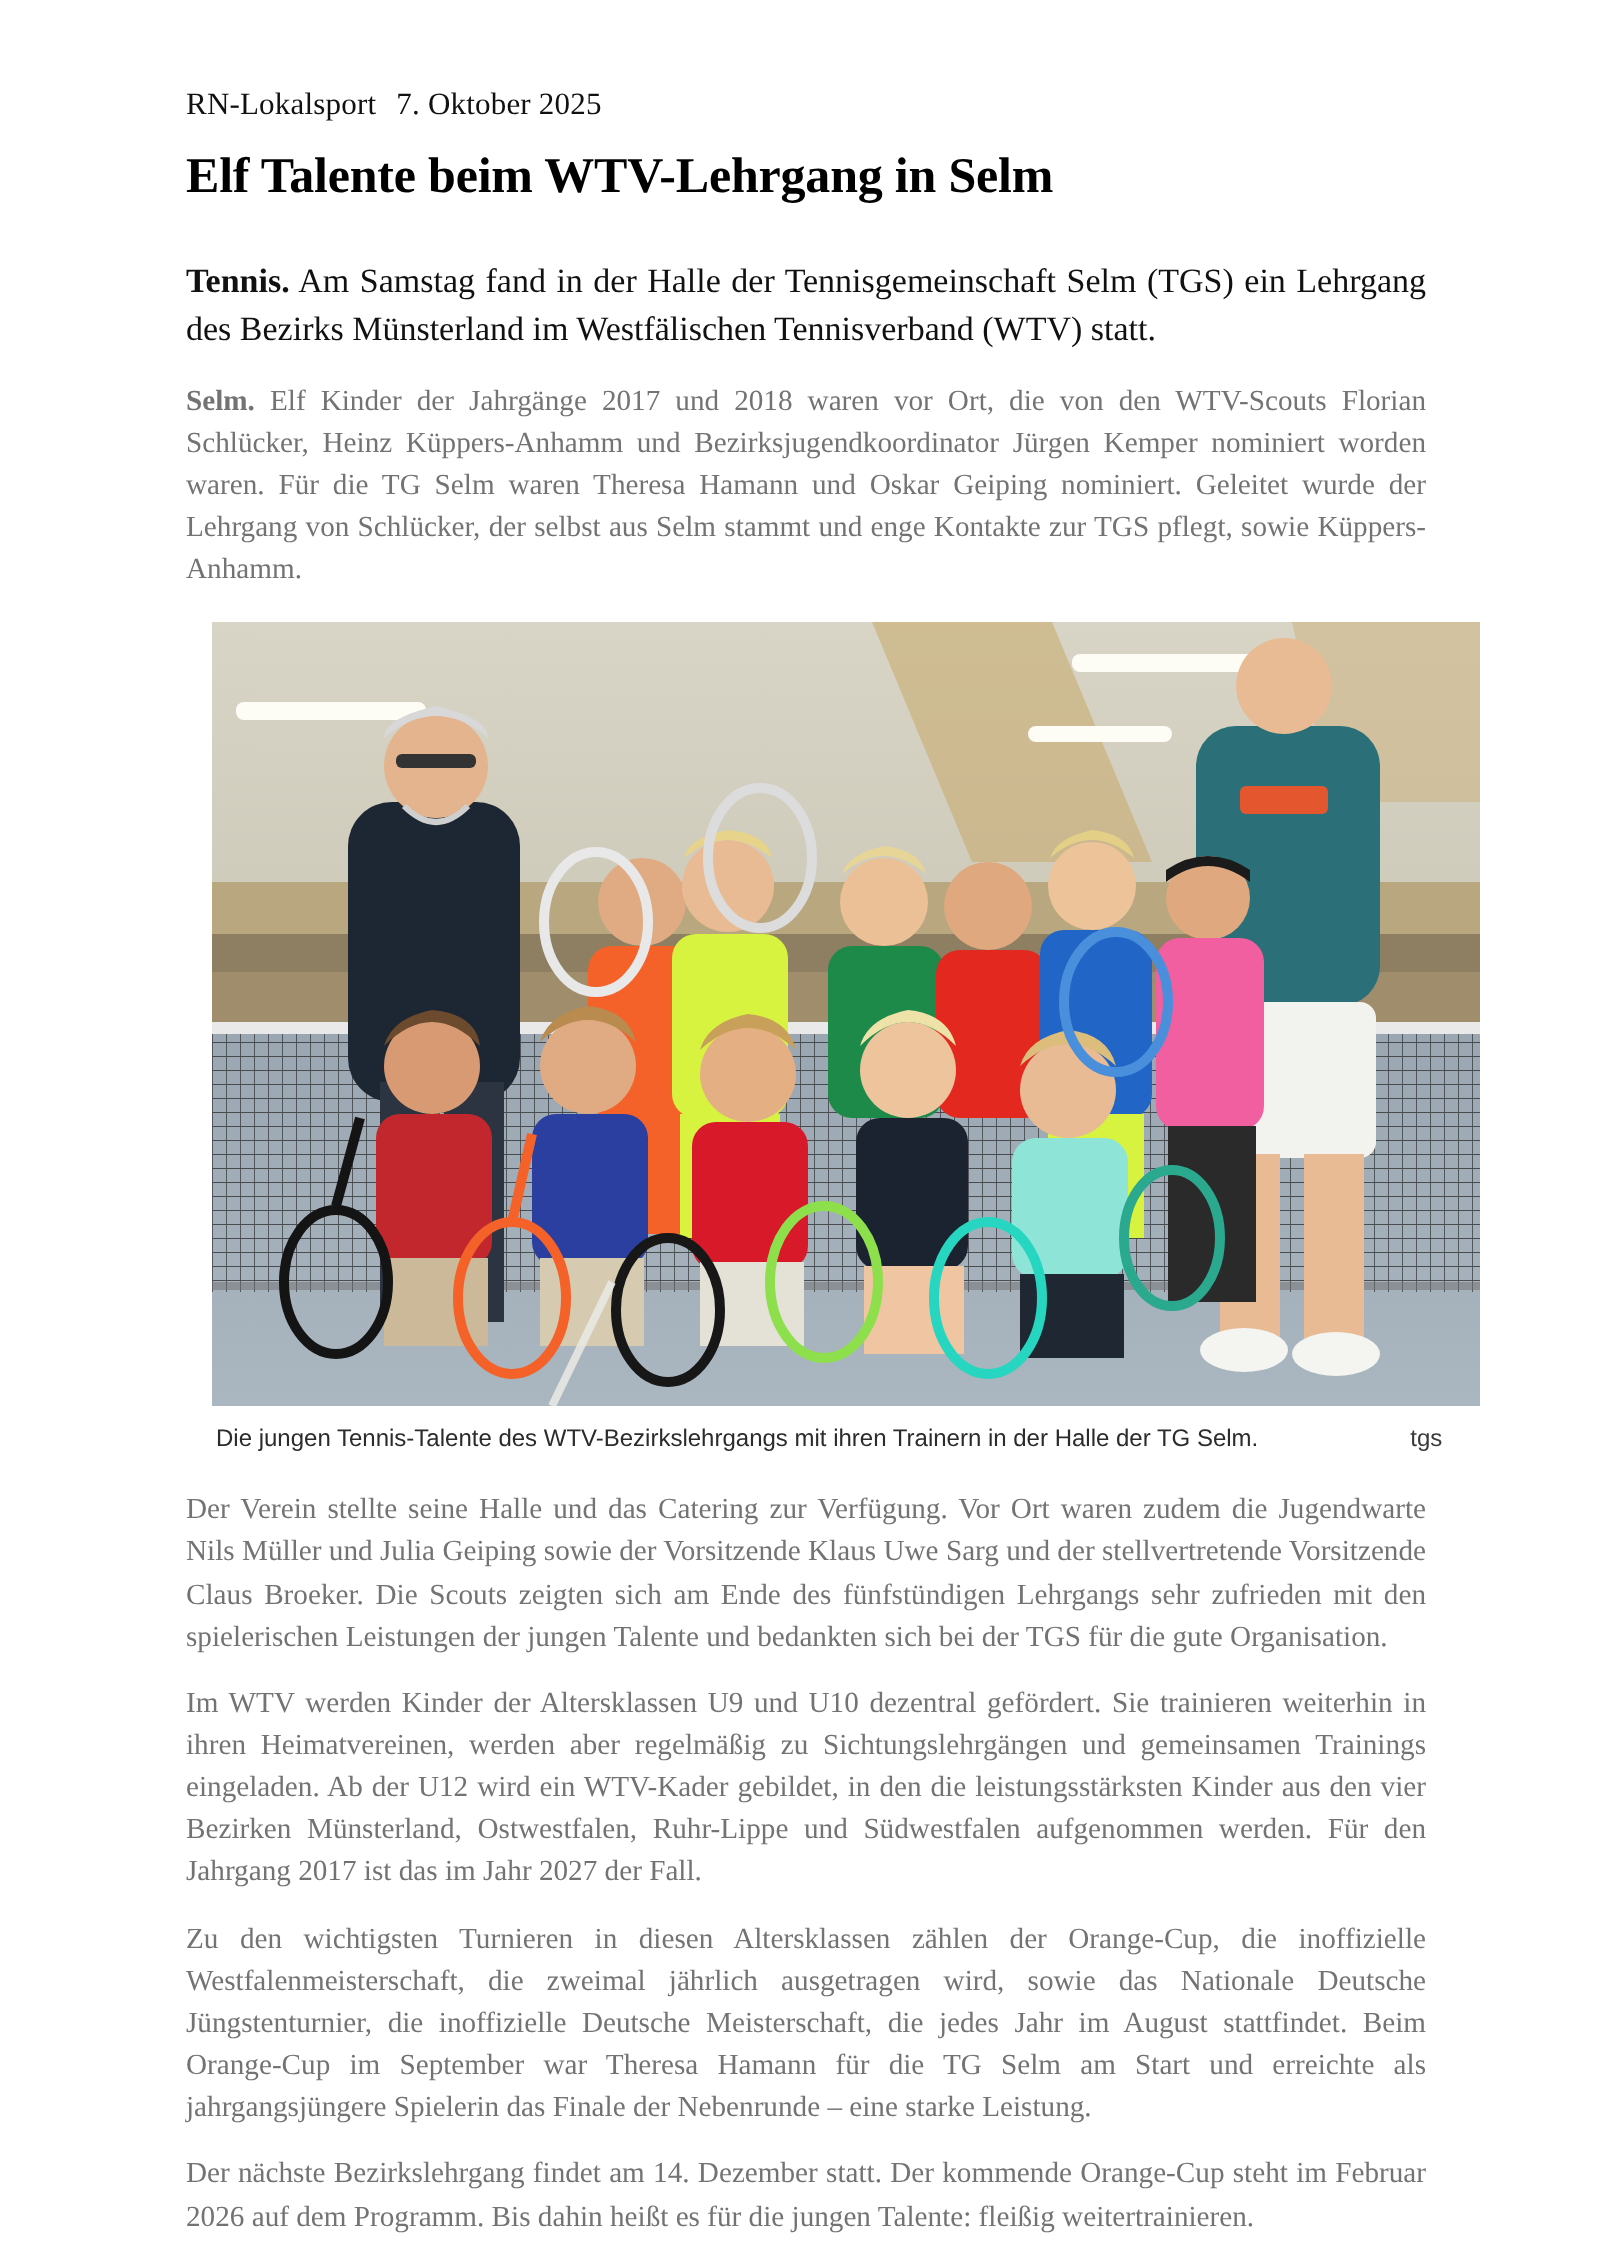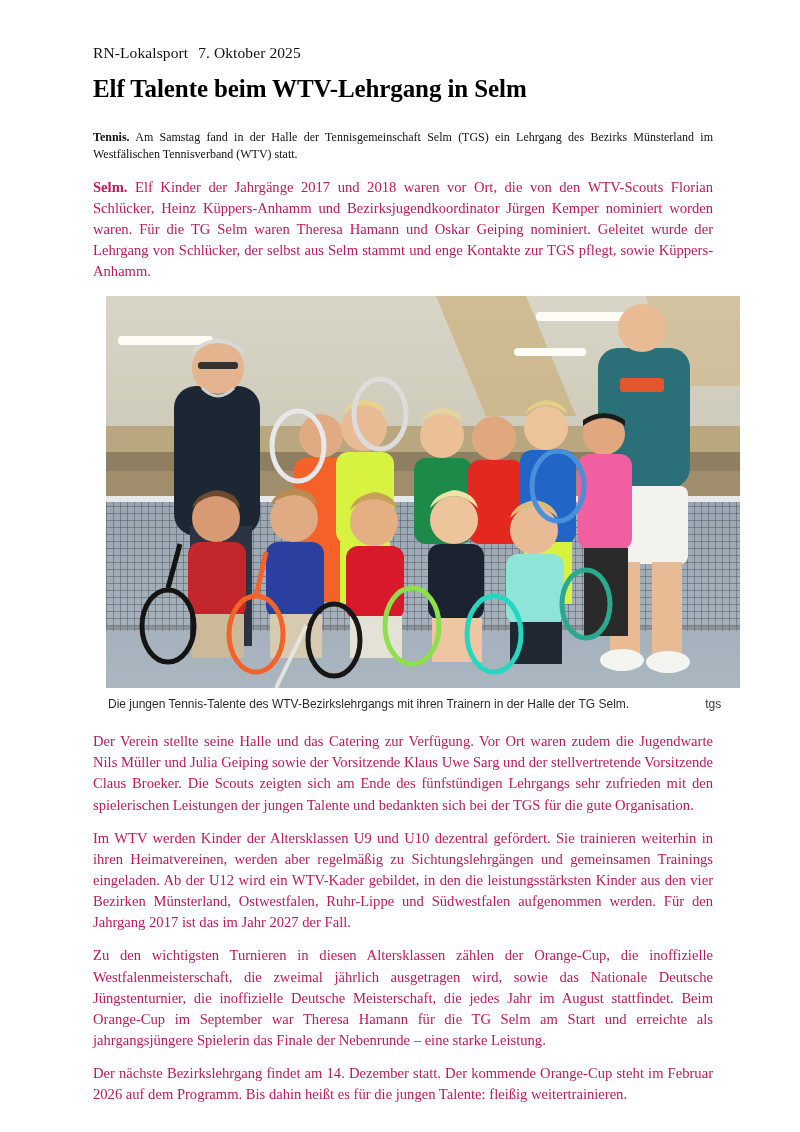--- a/index.html
+++ b/index.html
@@ -48,36 +48,36 @@
     font-size: 25px;
     font-weight: bold;
     line-height: 1.12;
     letter-spacing: -0.1px;
     margin: 0 0 26px 0;
     color: #000;
   }
 
   
   .lead {
-    font-size: 12px;
+    font-size: 17px;
     line-height: 1.42;
     text-align: justify;
     font-weight: bold;
     margin: 0 0 14px 0;
     color: #111;
   }
   .lead .lead-rest { font-weight: normal; }
 
   
   .para {
     font-size: 14.6px;
     line-height: 1.45;
     text-align: justify;
     margin: 0 0 12px 0;
-    color: #be185d;
+    color: #737373;
     hyphens: none;
   }
   .para .dateline { font-weight: bold; }
 
   
   .photo-block {
     margin: 14px 0 0 0;
     width: 634px;
     position: relative;
     left: 13px;

